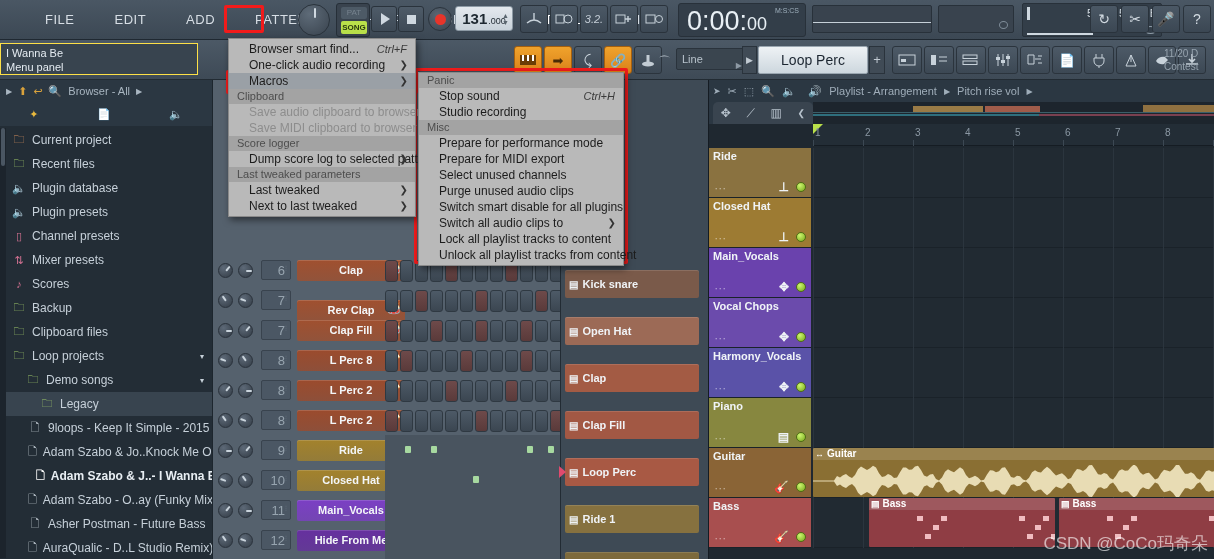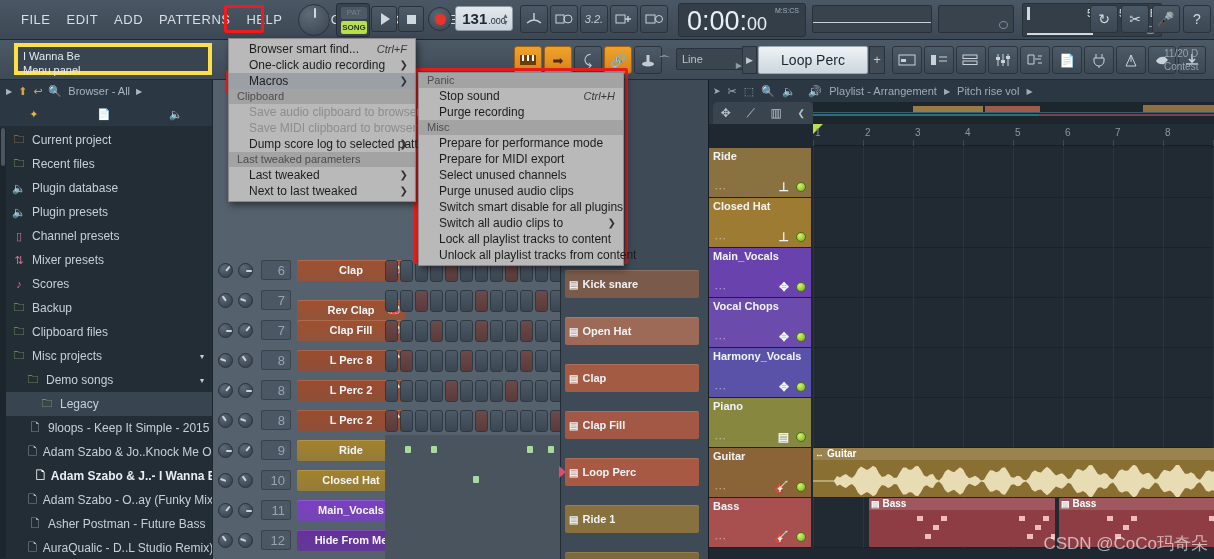--- a/index.html
+++ b/index.html
@@ -19,21 +19,21 @@
     position: absolute; left: 0; top: 0; width: 1214px; height: 40px;
     background: linear-gradient(#4a5764, #3c4854);
     border-bottom: 1px solid #1f2831;
   }
   .menu-left {
     position: absolute; left: 18px; top: 10px;
     display: flex; align-items: center; gap: 10px;
   }
   .menu-item {
     font-size: 13px; letter-spacing: .5px; color: #d7dee5;
-    padding: 2px 3px; cursor: default; white-space: nowrap;
+    padding: 2px 3px; cursor: default; white-space: nowrap; margin-left: 24px;
   }
   .menu-item.hl { position: relative; color: #fff; }
   .redbox {
     position: absolute; border: 3px solid #f21b1b; border-radius: 2px;
     pointer-events: none;
   }
   .tools-box { left: 224px; top: 5px; width: 40px; height: 28px; }
   .macros-box { left: 226px; top: 70px; width: 192px; height: 24px; }
   .submenu-box { left: 414px; top: 68px; width: 214px; height: 196px; }
 
@@ -208,22 +208,22 @@
   .ind2 { padding-left: 34px; }
   .ind-file { padding-left: 22px; }
   .bitem.bold { font-weight: bold; color: #e8eef3; }
   .scrollbar-l {
     position:absolute; left:0; top:48px; width:6px; height:430px; background:#1c242c;
   }
   .scrollbar-l .thumb { position:absolute; left:1px; top:0px; width:4px; height:38px; background:#4a5662; border-radius:2px;}
 
   
   .tooltip-tl {
-    position: absolute; left: 14px; top: 43px; width: 198px; height: 32px;
-    background: #38444f; border: 4px solid #fde047;
+    position: absolute; left: 0; top: 43px; width: 198px; height: 32px;
+    background: #38444f; border: 1px solid #fde047;
     color: #e4ebf1; font-size: 11px; padding: 2px 5px; line-height: 14px;
   }
 
   
   .rack {
     position: absolute; left: 212px; top: 80px; width: 348px; height: 479px;
     background: #55616d;
     border-left: 1px solid #1d262e;
   }
   .rackrow {
@@ -623,21 +623,21 @@
       <div class="bitem">
           <span class="ic" style="color:#9ec76a">🗀</span>
           <span>Backup</span>
         </div>
       <div class="bitem">
           <span class="ic" style="color:#9ec76a">🗀</span>
           <span>Clipboard files</span>
         </div>
       <div class="bitem">
           <span class="ic" style="color:#9ec76a">🗀</span>
-          <span>Misc projects</span>
+          <span>Loop projects</span>
           <span style="margin-left:auto;margin-right:8px;font-size:8px">▾</span>
         </div>
       <div class="bitem ind1">
           <span class="ic" style="color:#9ec76a">🗀</span>
           <span>Demo songs</span>
           <span style="margin-left:auto;margin-right:8px;font-size:8px">▾</span>
         </div>
       <div class="bitem ind2 sel">
           <span class="ic" style="color:#9ec76a">🗀</span>
           <span>Legacy</span>
@@ -1079,32 +1079,33 @@
   </div>
 
   <div class="dropdown">
     <div id="tools-menu-items">
         <div class="dd-item"><span>Browser smart find...</span><span class="sc">Ctrl+F</span></div>
         <div class="dd-item"><span>One-click audio recording</span><span class="ar">❯</span></div>
         <div class="dd-item hi"><span>Macros</span><span class="ar">❯</span></div>
         <div class="dd-sep">Clipboard</div>
         <div class="dd-item dis"><span>Save audio clipboard to browser</span></div>
         <div class="dd-item dis"><span>Save MIDI clipboard to browser</span></div>
+        <div class="dd-sep">Score logger</div>
         <div class="dd-item"><span>Dump score log to selected pattern</span><span class="ar">❯</span></div>
         <div class="dd-sep">Last tweaked parameters</div>
         <div class="dd-item"><span>Last tweaked</span><span class="ar">❯</span></div>
         <div class="dd-item"><span>Next to last tweaked</span><span class="ar">❯</span></div>
       </div>
   </div>
 
   <div class="submenu">
     <div id="macros-items">
         <div class="dd-sep">Panic</div>
         <div class="dd-item"><span>Stop sound</span><span class="sc">Ctrl+H</span></div>
-        <div class="dd-item"><span>Purge recording</span></div>
+        <div class="dd-item"><span>Studio recording</span></div>
         <div class="dd-sep">Misc</div>
         <div class="dd-item"><span>Prepare for performance mode</span></div>
         <div class="dd-item"><span>Prepare for MIDI export</span></div>
         <div class="dd-item"><span>Select unused channels</span></div>
         <div class="dd-item"><span>Purge unused audio clips</span></div>
         <div class="dd-item"><span>Switch smart disable for all plugins</span></div>
         <div class="dd-item"><span>Switch all audio clips to</span><span class="ar">❯</span></div>
         <div class="dd-item"><span>Lock all playlist tracks to content</span></div>
         <div class="dd-item"><span>Unlock all playlist tracks from content</span></div>
       </div>

